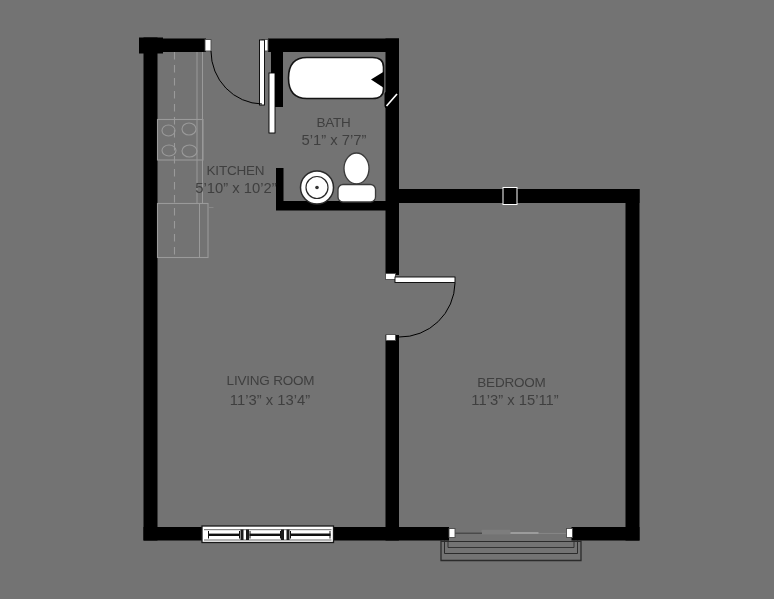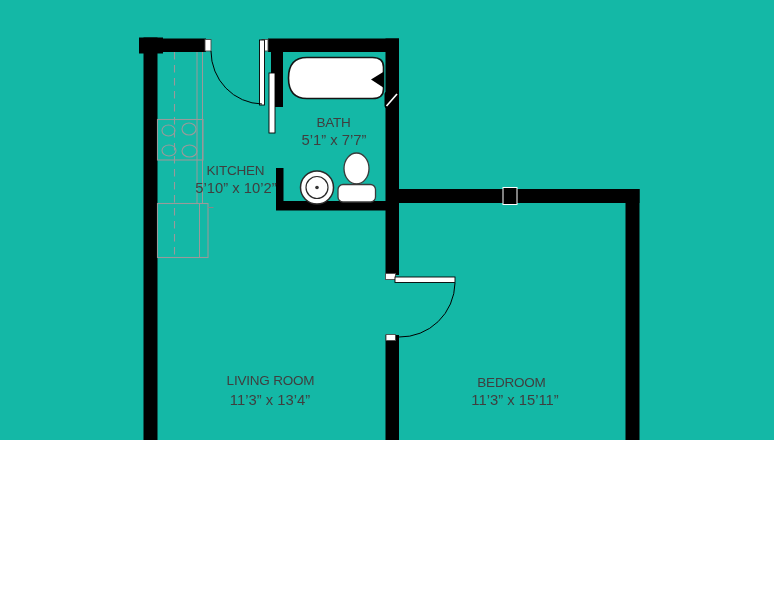--- a/index.html
+++ b/index.html
@@ -1,19 +1,19 @@
 <!DOCTYPE html>
 <html><head>
 <meta charset="utf-8">
 <style>
   html,body{margin:0;padding:0;background:#ffffff;}
   .stage{
     position:relative;
-    width:774px;height:440px;
-    background:#14b8a6;
+    width:774px;height:599px;
+    background:#737373;
     overflow:hidden;
     font-family:"Liberation Sans", sans-serif;
   }
   svg{position:absolute;left:0;top:0;}
   text{font-family:"Liberation Sans", sans-serif;}
   .room-name{font-size:13.5px;letter-spacing:-0.2px;}
   .room-dims{font-size:14.8px;letter-spacing:0px;}
 </style>
 </head>
 <body>

